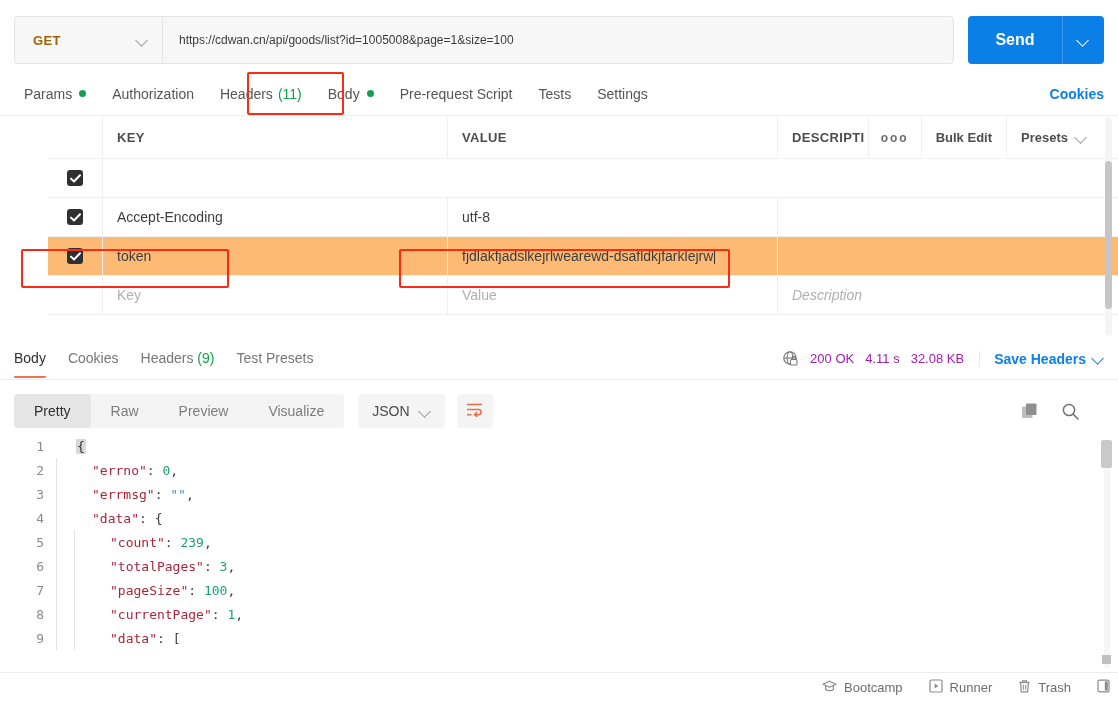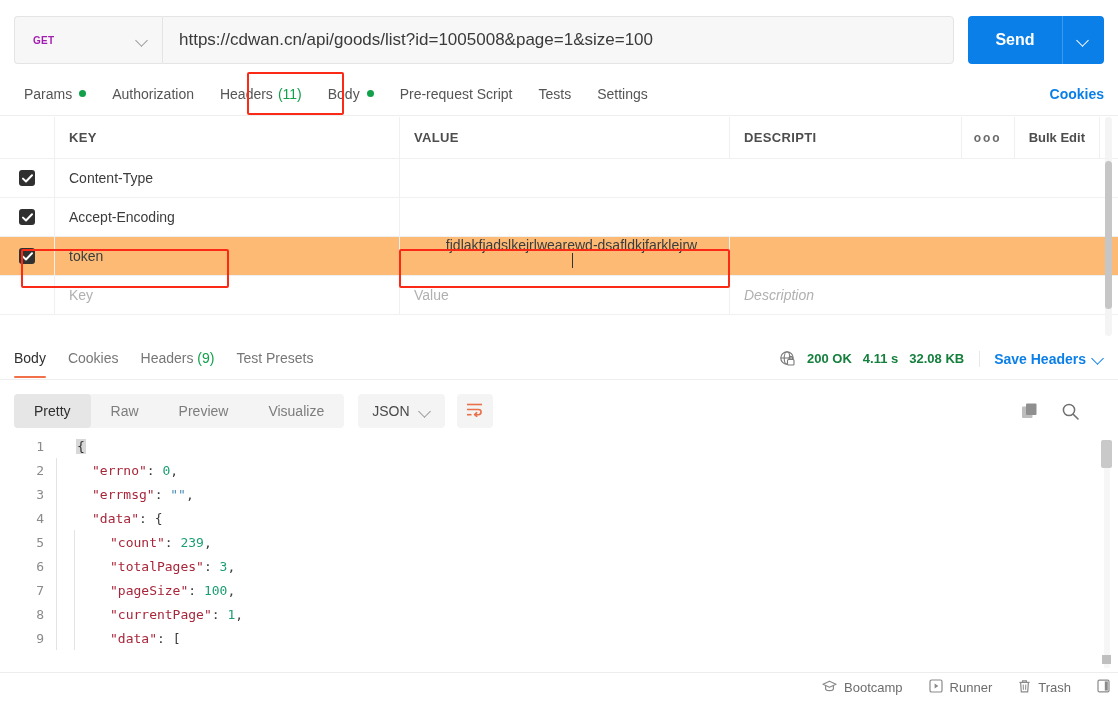--- a/index.html
+++ b/index.html
@@ -16,34 +16,34 @@
     position: absolute; left: 0; top: 0; width: 1118px; height: 70px;
     display: flex; align-items: center; padding: 10px 14px 0 14px;
   }
   .method-select {
     width: 148px; height: 48px;
     background: #f7f7f7; border: 1px solid #e4e4e4; border-right: none;
     border-radius: 4px 0 0 4px;
     display: flex; align-items: center; justify-content: space-between;
     padding: 0 14px 0 18px; cursor: pointer;
   }
-  .method-select .m-label { font-size: 10px; font-weight: bold; color: #a21caf; letter-spacing: .3px; }
+  .method-select .m-label { font-size: 13px; font-weight: bold; color: #a16207; letter-spacing: .3px; }
   .chev { width: 11px; height: 11px; display:inline-block; position: relative; }
   .chev::before {
     content: ""; position: absolute; left: 0; top: 1px;
     width: 8px; height: 8px;
     border-right: 1.6px solid #9a9a9a; border-bottom: 1.6px solid #9a9a9a;
     transform: rotate(45deg);
   }
   .url-input {
     flex: 1; height: 48px;
     background: #f7f7f7; border: 1px solid #e4e4e4;
     border-radius: 0 4px 4px 0;
     display: flex; align-items: center; padding: 0 16px;
-    font-size: 17px; color: #3a3a3a; cursor: text;
+    font-size: 12px; color: #3a3a3a; cursor: text;
     overflow: hidden; white-space: nowrap;
   }
   .send-wrap { display: flex; margin-left: 14px; }
   .send-btn {
     width: 94px; height: 48px; background: #0b7fe8;
     border-radius: 4px 0 0 4px;
     color: #fff; font-size: 16px; font-weight: bold;
     display: flex; align-items: center; justify-content: center;
     cursor: pointer; border: none;
     font-family: "Liberation Sans", sans-serif;
@@ -74,21 +74,21 @@
   .cookies-link {
     margin-left: auto; font-size: 14px; color: #0b7fe8; font-weight: bold; cursor: pointer;
   }
   .redbox {
     position: absolute; border: 2.5px solid #fb2a17; border-radius: 2px;
     pointer-events: none; z-index: 40;
   }
 
   
   .tbl { position: absolute; left: 0; top: 117px; width: 1118px; height: 219px; }
-  .trow { display: flex; height: 39px; border-bottom: 1px solid #f0f0f0; align-items: stretch; }
+  .trow { display: flex; height: 39px; border-bottom: 1px solid #f0f0f0; align-items: stretch; margin-left: 48px; }
   .trow.head { height: 42px; }
   .c-check {
     width: 55px; display: flex; align-items: center; justify-content: center;
     border-right: 1px solid #f0f0f0; flex: none;
   }
   .cbx {
     width: 16px; height: 16px; border-radius: 3px; background: #303030;
     display: flex; align-items: center; justify-content: center; cursor: pointer;
   }
   .cbx svg { display: block; }
@@ -131,21 +131,21 @@
     font-size: 14px; color: #777777; margin-right: 22px; cursor: pointer;
     position: relative; padding: 11px 0 12px 0; white-space: nowrap;
   }
   .ptab.active { color: #2f2f2f; }
   .ptab.active::after {
     content: ""; position: absolute; left: 0; right: 0; bottom: 0;
     height: 2.5px; background: #f2714a; border-radius: 2px;
   }
   .ptab .cnt { color: #12a14b; }
   .status-grp { margin-left: auto; display: flex; align-items: center; gap: 11px; }
-  .stat { font-size: 13px; color: #15803d; font-weight: bold; white-space: nowrap; }
+  .stat { font-size: 13px; color: #a21caf; font-weight: normal; white-space: nowrap; }
   .save-resp {
     font-size: 14px; color: #0b7fe8; font-weight: bold; cursor: pointer;
     display: flex; align-items: center; gap: 7px;
     border-left: 1px solid #e8e8e8; padding-left: 14px; margin-left: 4px;
   }
   .save-resp .chev::before { border-color: #0b7fe8; }
 
   
   .body-bar {
     position: absolute; left: 0; top: 388px; width: 1118px; height: 46px;
@@ -272,70 +272,74 @@
       </div>
     <div class="c-val">
         <span class="hl">VALUE</span>
       </div>
     <div class="c-desc" style="border-right:1px solid #f0f0f0;">
       <span class="hl">DESCRIPTI</span>
     </div>
     <div class="hdr-tools">
       <div class="ht dots">ooo</div>
       <div class="ht">Bulk Edit</div>
+      <div class="ht presets">
+        <span>Presets</span>
+        <span class="chev"></span>
+      </div>
     </div>
     <div class="c-scroll"></div>
   </div>
 
   <div class="trow">
     <div class="c-check">
       <div class="cbx">
         <svg width="11" height="9" viewBox="0 0 11 9">
             <path d="M1 4.6 L4 7.5 L10 1.3" stroke="#fff" stroke-width="2" fill="none" stroke-linecap="round" stroke-linejoin="round"></path>
           </svg>
       </div>
     </div>
-    <div class="c-key">
-        <span class="cell-txt">Content-Type</span>
-      </div>
     <div class="c-desc" style="border-right:none;">
         <span class="cell-txt"></span>
       </div>
     <div class="c-scroll"></div>
   </div>
 
   <div class="trow">
     <div class="c-check">
       <div class="cbx">
         <svg width="11" height="9" viewBox="0 0 11 9">
             <path d="M1 4.6 L4 7.5 L10 1.3" stroke="#fff" stroke-width="2" fill="none" stroke-linecap="round" stroke-linejoin="round"></path>
           </svg>
       </div>
     </div>
     <div class="c-key">
         <span class="cell-txt">Accept-Encoding</span>
       </div>
+    <div class="c-val">
+        <span class="cell-txt">utf-8</span>
+      </div>
     <div class="c-desc" style="border-right:none;">
         <span class="cell-txt"></span>
       </div>
     <div class="c-scroll"></div>
   </div>
 
   <div class="trow focused">
     <div class="c-check">
       <div class="cbx">
         <svg width="11" height="9" viewBox="0 0 11 9">
             <path d="M1 4.6 L4 7.5 L10 1.3" stroke="#fff" stroke-width="2" fill="none" stroke-linecap="round" stroke-linejoin="round"></path>
           </svg>
       </div>
     </div>
     <div class="c-key">
         <span class="cell-txt">token</span>
       </div>
-    <div class="c-val" style="position:relative;flex-direction:column;">
+    <div class="c-val" style="position:relative;">
       <span class="cell-txt">fjdlakfjadslkejrlwearewd-dsafldkjfarklejrw</span>
         <span style="display:inline-block;width:1px;height:15px;background:#333;margin-left:1px;vertical-align:middle;"></span>
     </div>
     <div class="c-desc" style="border-right:none;">
         <span class="cell-txt"></span>
       </div>
     <div class="c-scroll"></div>
   </div>
 
   <div class="trow">

